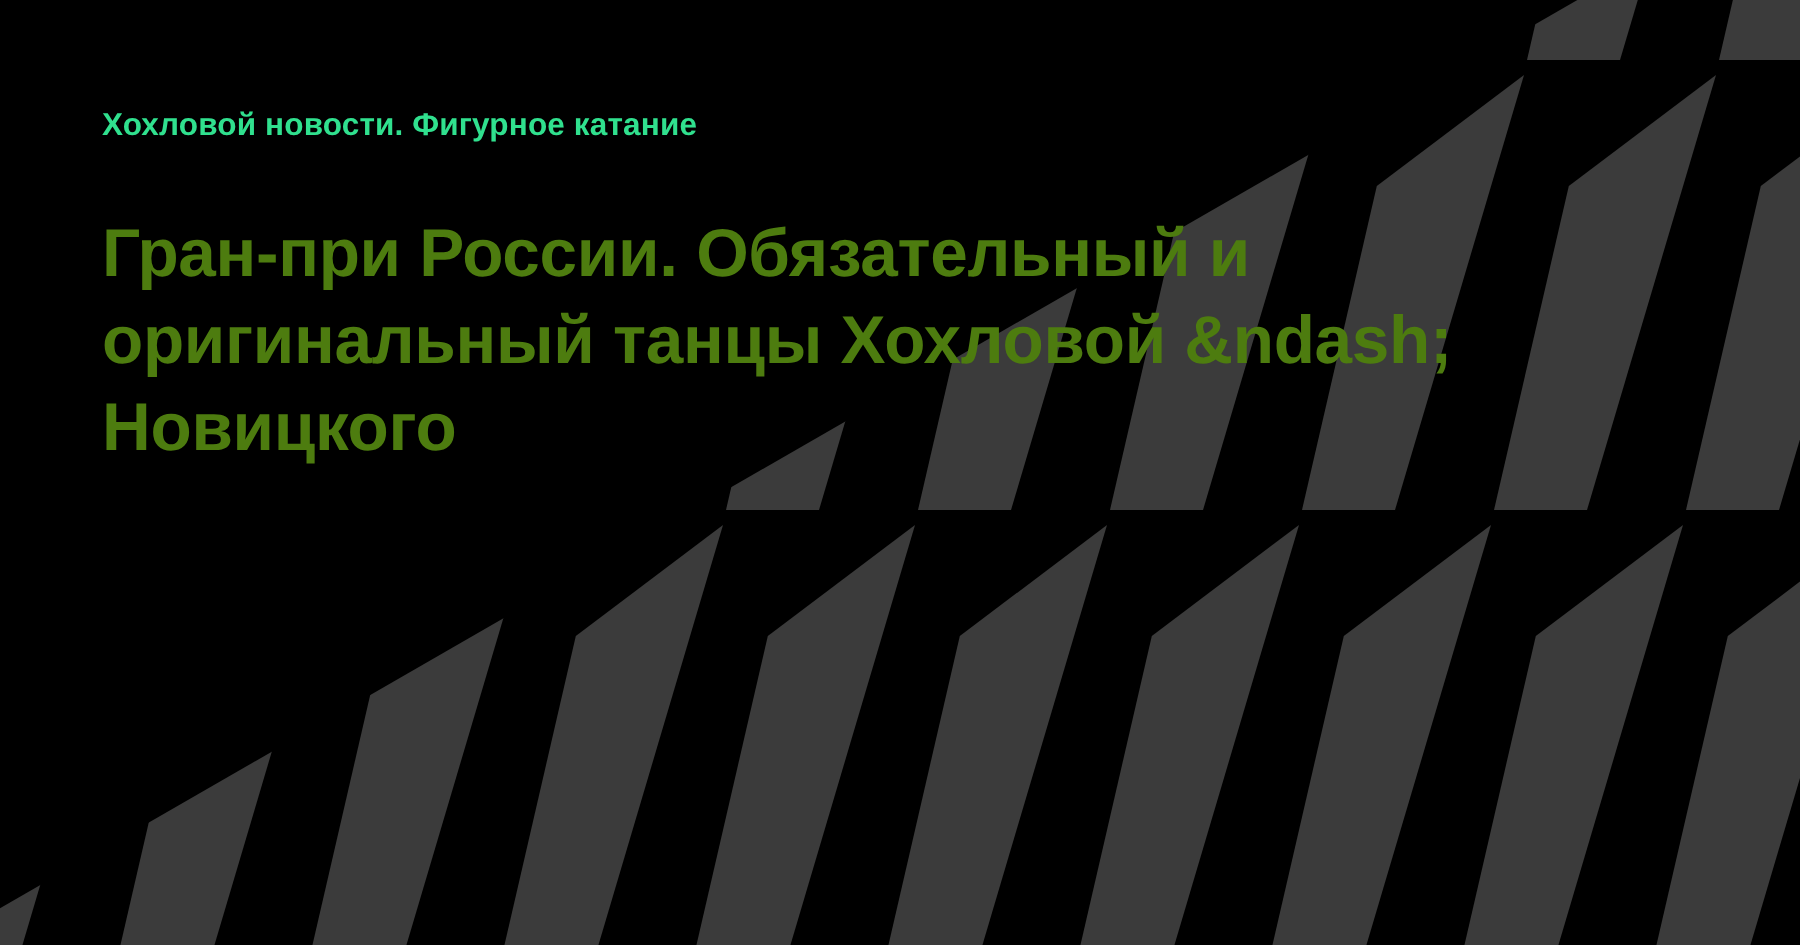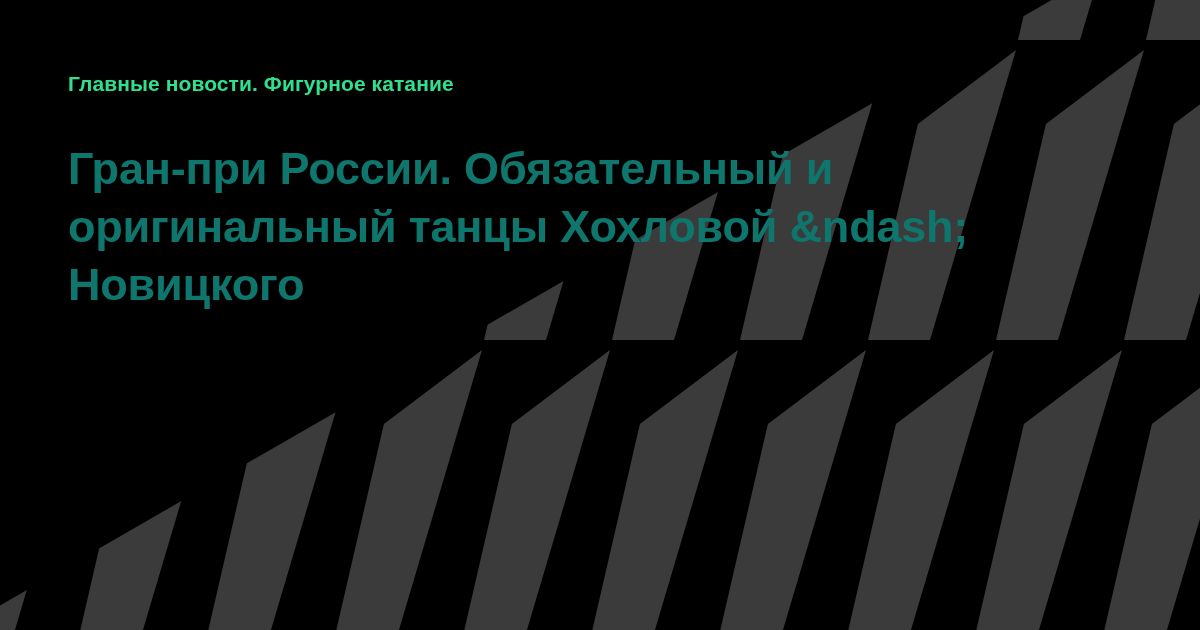--- a/index.html
+++ b/index.html
@@ -151,17 +151,17 @@
           <polygon points="824,940 886,940 972,650 873.88,724" fill="#3b3b3b"></polygon>
           <polygon points="952,940 1014,940 1100,650 1001.88,724" fill="#3b3b3b"></polygon>
           <polygon points="1080,940 1142,940 1228,650 1129.88,724" fill="#3b3b3b"></polygon>
           <polygon points="1208,940 1270,940 1356,650 1257.88,724" fill="#3b3b3b"></polygon>
           <polygon points="1336,940 1398,940 1484,650 1385.88,724" fill="#3b3b3b"></polygon>
         </g>
     </svg>
   </div>
 
   <div id="content">
-    <div id="kicker" style="color: rgb(48, 224, 142);">Главные новости. Фигурное катание</div>
-    <h1 id="headline" style="color: #0f766e;">Гран-при России. Обязательный и оригинальный танцы Хохловой &amp;ndash; Новицкого</h1>
+    <div id="kicker" style="color: rgb(48, 224, 142);">Хохловой новости. Фигурное катание</div>
+    <h1 id="headline" style="color: #4d7c0f;">Гран-при России. Обязательный и оригинальный танцы Хохловой &amp;ndash; Новицкого</h1>
   </div>
 
 </div>
 
 </body></html>

